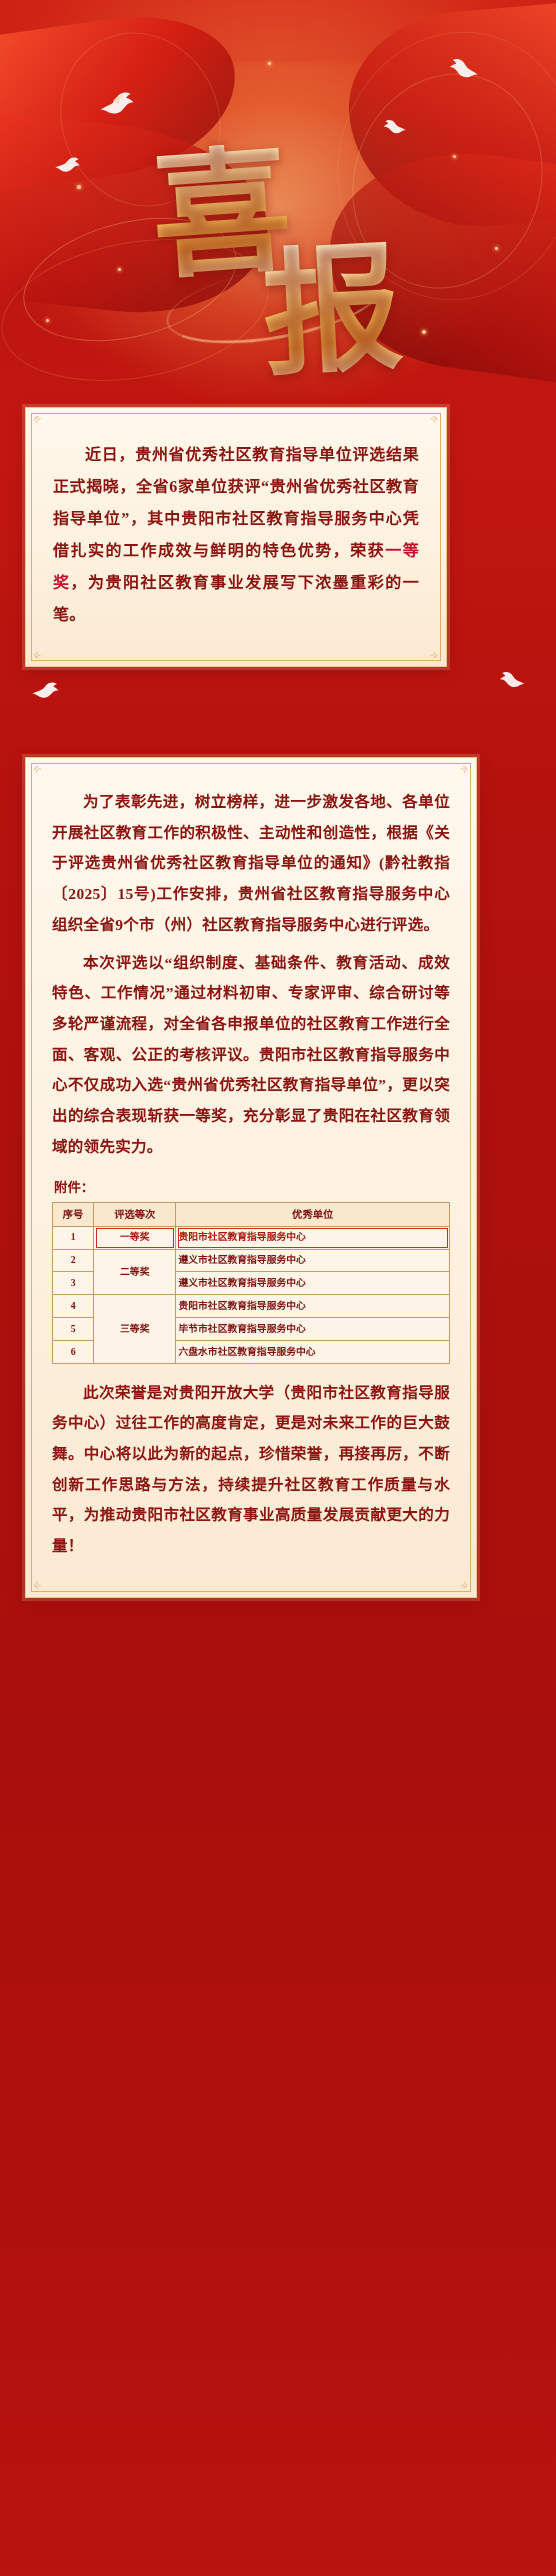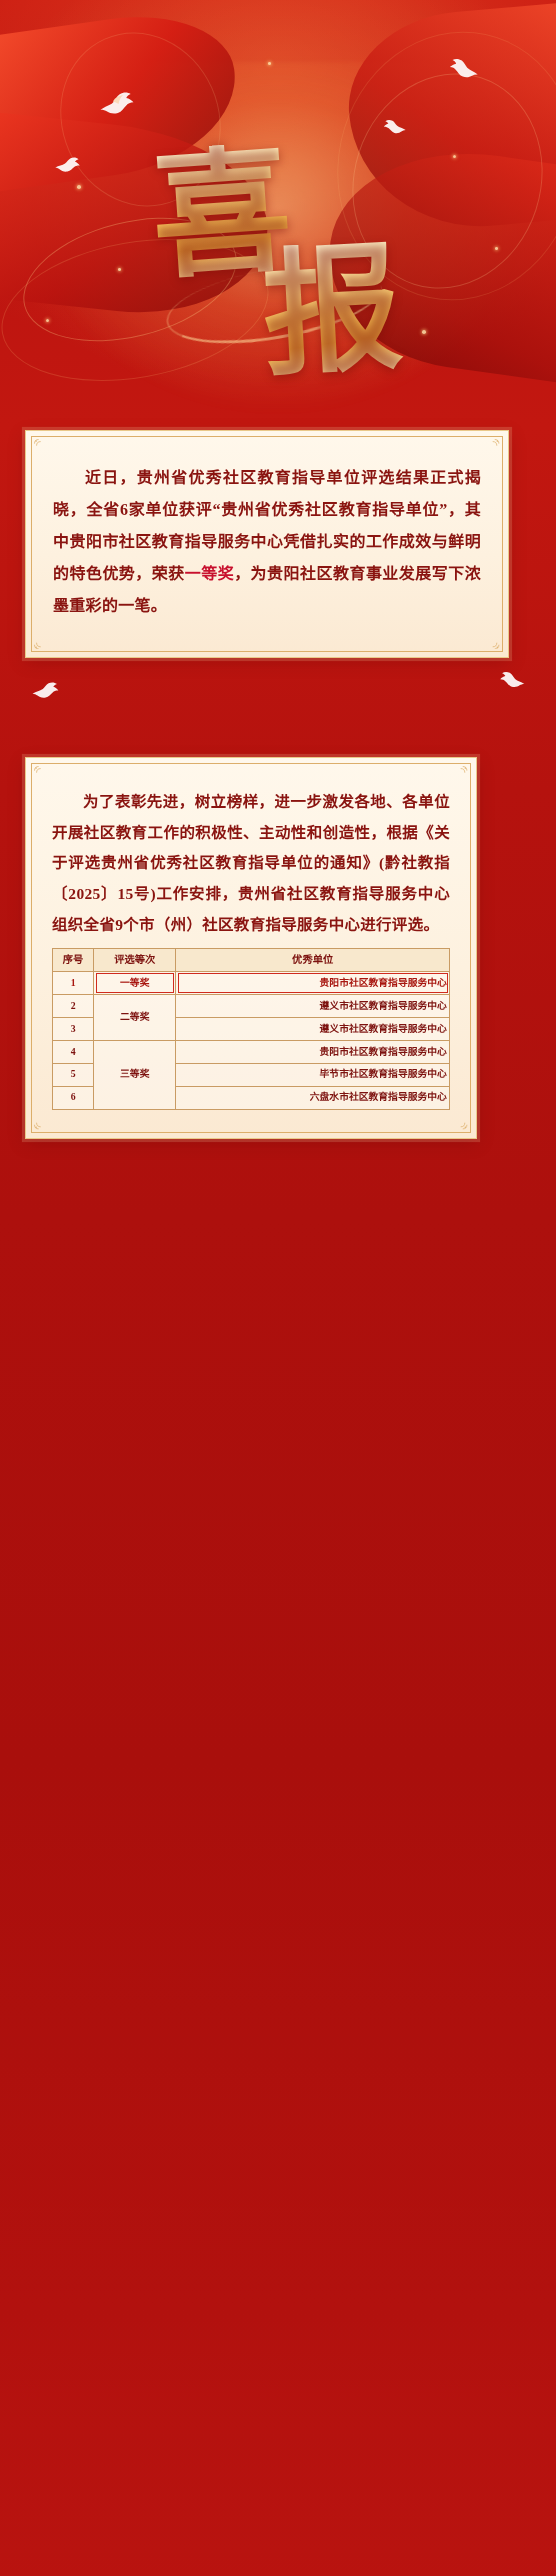--- a/index.html
+++ b/index.html
@@ -197,22 +197,22 @@
   }
   .para .hl {
     color: #c8102e;
     font-weight: 700;
   }
 
   
   #card-1 {
     position: absolute;
     left: 25px;
-    top: 430px;
-    width: 484px;
+    top: 407px;
+    width: 422px;
   }
   #card-1 .card-body { padding: 31px 27px 30px 27px; }
   #card-1 .para { font-size: 16px; line-height: 2.0; }
 
   
   #card-2 {
     position: absolute;
     left: 25px;
     top: 757px;
     width: 452px;
@@ -249,21 +249,21 @@
     padding: 4.6px 2.1px;
     font-weight: 600;
     line-height: 1.3;
   }
   table.award th {
     background: rgba(243,220,180,0.55);
     font-size: 10.3px;
   }
   table.award td.no { width: 36px; }
   table.award td.level { width: 77px; }
-  table.award td.unit { text-align: right; }
+  table.award td.unit { text-align: left; }
   td.hl-cell {
     position: relative;
   }
   td.hl-cell .boxline {
     position: absolute;
     left: 1.5px; right: 1.5px; top: 1px; bottom: 1px;
     border: 1px solid #d02b1e;
     pointer-events: none;
   }
   tr.hl-row td {
@@ -393,21 +393,23 @@
     </span>
     <span class="corner br">
       <svg width="13.4" height="13.4" viewBox="0 0 26 26">
           <path d="M25 17 Q25 25 17 25 M21 13 Q21 21 13 21" stroke="#d9a85f" stroke-width="1.6" fill="none"></path>
           <circle cx="22" cy="22" r="1.6" fill="#d9a85f"></circle>
         </svg>
     </span>
 
     <div class="card-body">
       <p class="para">为了表彰先进，树立榜样，进一步激发各地、各单位开展社区教育工作的积极性、主动性和创造性，根据《关于评选贵州省优秀社区教育指导单位的通知》(黔社教指〔2025〕15号)工作安排，贵州省社区教育指导服务中心组织全省9个市（州）社区教育指导服务中心进行评选。</p>
-
+      <p class="para">本次评选以“组织制度、基础条件、教育活动、成效特色、工作情况”通过材料初审、专家评审、综合研讨等多轮严谨流程，对全省各申报单位的社区教育工作进行全面、客观、公正的考核评议。贵阳市社区教育指导服务中心不仅成功入选“贵州省优秀社区教育指导单位”，更以突出的综合表现斩获一等奖，充分彰显了贵阳在社区教育领域的领先实力。</p>
+
+      <div class="attach-label">附件：</div>
 
       <table class="award">
         <thead>
           <tr>
             <th>序号</th>
             <th>评选等次</th>
             <th>优秀单位</th>
           </tr>
         </thead>
         <tbody>
@@ -434,20 +436,23 @@
             <td class="no">5</td>
             <td class="unit">毕节市社区教育指导服务中心</td>
           </tr>
           <tr>
             <td class="no">6</td>
             <td class="unit">六盘水市社区教育指导服务中心</td>
           </tr>
         </tbody>
       </table>
 
+      <div class="closing">
+        <p class="para dark">此次荣誉是对贵阳开放大学（贵阳市社区教育指导服务中心）过往工作的高度肯定，更是对未来工作的巨大鼓舞。中心将以此为新的起点，珍惜荣誉，再接再厉，不断创新工作思路与方法，持续提升社区教育工作质量与水平，为推动贵阳市社区教育事业高质量发展贡献更大的力量！</p>
+      </div>
     </div>
   </div>
 
   <div class="dove" style="left:31px;top:680px;transform:rotate(-6deg);">
     <svg width="31" height="20.6" viewBox="0 0 78 52" fill="none">
       <path d="M3 31c10-5 19-4 27-9 6-4 9-10 16-13 8-3 16-1 21 4-5 1-8 3-10 6 5 2 9 6 12 11-6-1-11 0-15 3-6 4-11 10-19 11-9 1-16-3-20-7-3-3-7-5-12-6z" fill="#ffffff"></path>
     </svg>
   </div>
   <div class="dove" style="left:497px;top:670px;transform:rotate(10deg) scaleX(-1);">
     <svg width="29" height="19.6" viewBox="0 0 78 52" fill="none">

